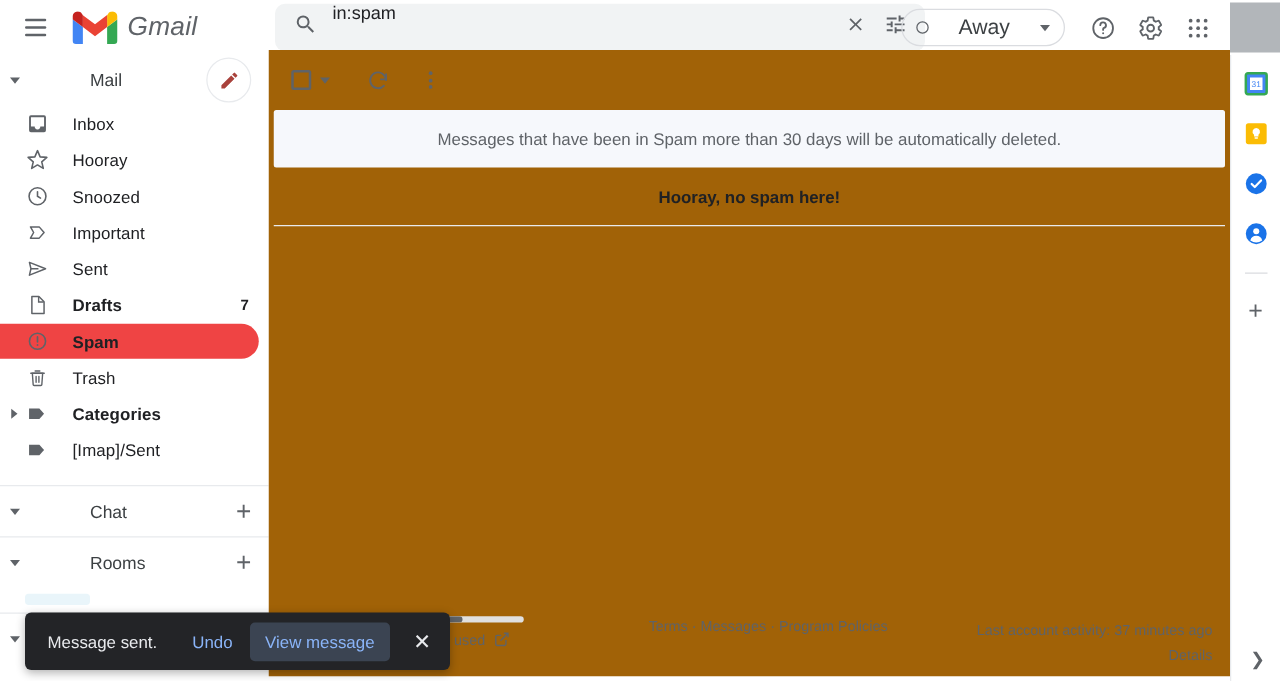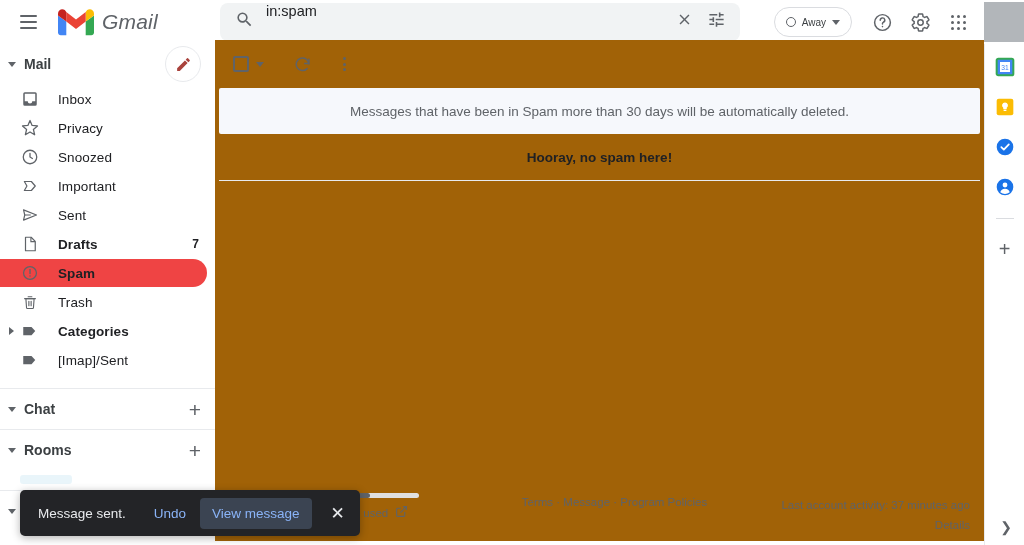--- a/index.html
+++ b/index.html
@@ -40,23 +40,23 @@
   .search-input {
     flex: 1; border: none; outline: none; background: transparent;
     font-family: "Liberation Sans", sans-serif; font-size: 14.5px;
     color: #202124; padding-left: 6px;
   }
   .hdr-right {
     position: absolute; right: 0; top: 0; height: 44px;
     display: flex; align-items: center; gap: 2px;
   }
   .away-pill {
-    display: flex; align-items: center; gap: 6px;
+    display: flex; align-items: center; gap: 24px;
     height: 30px; padding: 0 11px; border: 1px solid #dadce0;
-    border-radius: 16px; font-size: 10px; color: #3c4043; cursor: pointer;
+    border-radius: 16px; font-size: 17px; color: #3c4043; cursor: pointer;
     margin-right: 10px;
   }
   .away-dot {
     width: 10px; height: 10px; border-radius: 50%;
     border: 1.6px solid #5f6368;
   }
   .caret-dn {
     width: 0; height: 0; border-left: 4px solid transparent;
     border-right: 4px solid transparent; border-top: 5px solid #5f6368;
   }
@@ -78,21 +78,21 @@
   }
   .section-head {
     display: flex; align-items: center; height: 40px;
     padding: 0 14px 0 6px; cursor: pointer;
   }
   .sec-caret {
     width: 0; height: 0; border-left: 4px solid transparent;
     border-right: 4px solid transparent; border-top: 5px solid #5f6368;
     margin-right: 8px; margin-left: 2px;
   }
-  .sec-title { font-size: 14px; color: #3c4043; font-weight: 700; flex: 1; }
+  .sec-title { font-size: 14px; color: #3c4043; font-weight: 400; flex: 1; margin-left: 48px; }
   .sec-plus { font-size: 21px; color: #5f6368; line-height: 1; cursor: pointer; font-weight: 300; }
   .divider-line { height: 1px; background: #e8eaed; margin: 0; }
 
   .nav-item {
     display: flex; align-items: center; height: 28px;
     margin: 1px 8px 1px 0; padding-left: 20px;
     border-top-right-radius: 16px; border-bottom-right-radius: 16px;
     cursor: pointer; color: #202124;
   }
   .nav-item.active { background: #ef4444; }
@@ -290,21 +290,21 @@
             </svg>
           </span>
           <span class="nav-label">Inbox</span>
         </div>
         <div class="nav-item">
           <span class="nav-ico">
             <svg width="18" height="18" viewBox="0 0 24 24" fill="#5f6368">
               <path d="M12 17.27 18.18 21l-1.64-7.03L22 9.24l-7.19-.61L12 2 9.19 8.63 2 9.24l5.46 4.73L5.82 21z" fill="none" stroke="#5f6368" stroke-width="1.7" stroke-linejoin="round"></path>
             </svg>
           </span>
-          <span class="nav-label">Privacy</span>
+          <span class="nav-label">Hooray</span>
         </div>
         <div class="nav-item">
           <span class="nav-ico">
             <svg width="18" height="18" viewBox="0 0 24 24" fill="#5f6368">
               <circle cx="12" cy="12" r="9" fill="none" stroke="#5f6368" stroke-width="1.7"></circle>
               <path d="M12 7.3V12l3.2 2" fill="none" stroke="#5f6368" stroke-width="1.7" stroke-linecap="round"></path>
             </svg>
           </span>
           <span class="nav-label">Snoozed</span>
         </div>
@@ -440,21 +440,21 @@
           <svg width="13" height="13" viewBox="0 0 24 24" fill="none" stroke="#5f6368" stroke-width="2">
             <path d="M18 13v6a2 2 0 0 1-2 2H5a2 2 0 0 1-2-2V8a2 2 0 0 1 2-2h6"></path>
             <path d="M15 3h6v6M10 14 21 3"></path>
           </svg>
         </span>
       </div>
     </div>
     <div class="f-links">
       <span>Terms</span>
       <span>·</span>
-      <span>Message</span>
+      <span>Messages</span>
       <span>·</span>
       <span>Program Policies</span>
     </div>
     <div class="f-activity">
       <div>Last account activity: 37 minutes ago</div>
       <div class="details">Details</div>
     </div>
   </div>
 
   <div class="rail">

